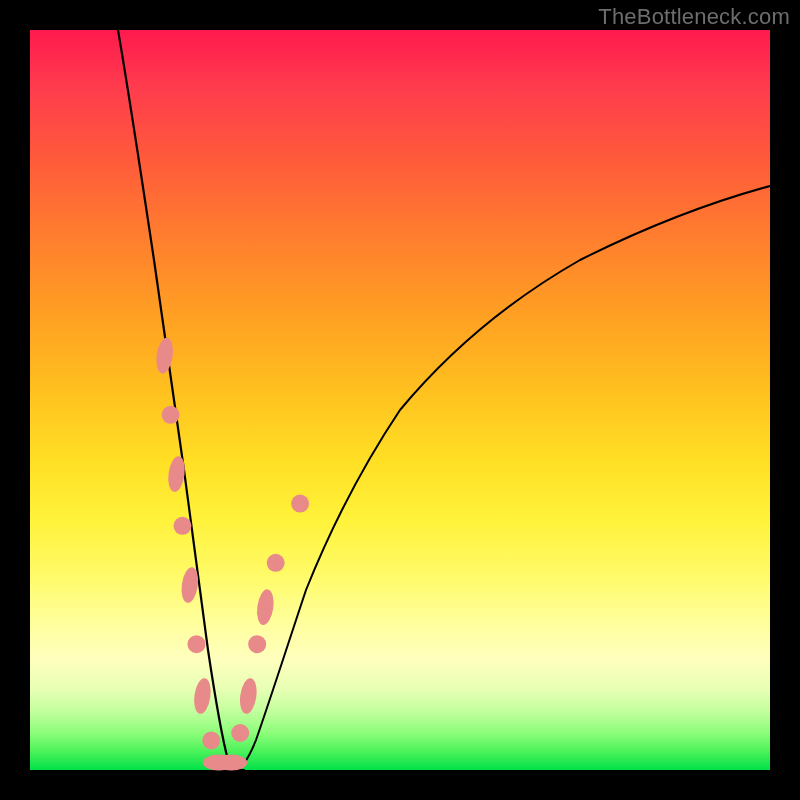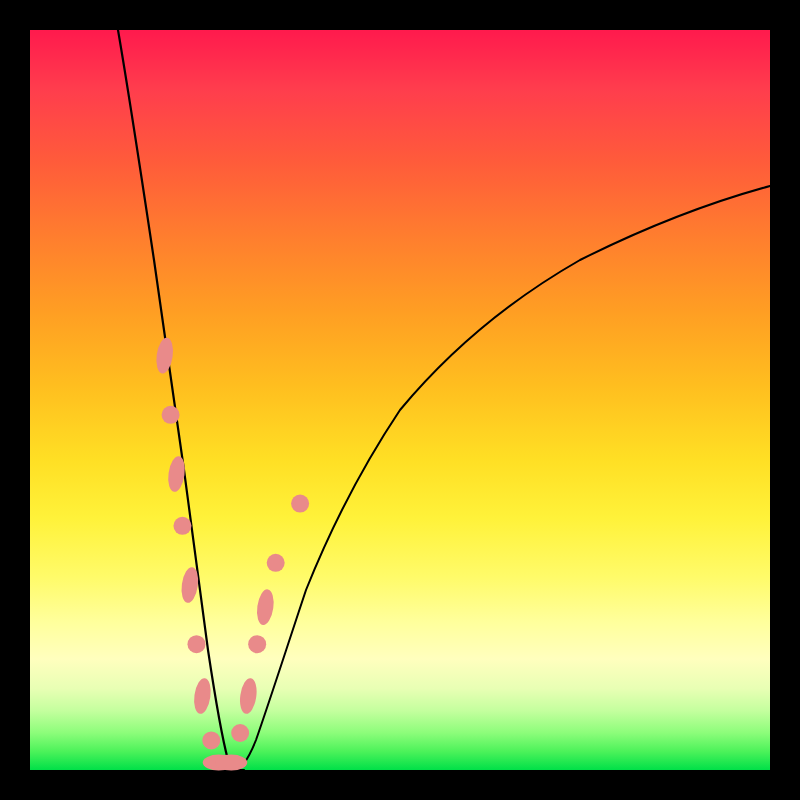--- a/index.html
+++ b/index.html
@@ -114,13 +114,14 @@
           <ellipse cx="201.28" cy="732.6" rx="16" ry="8" class="marker-oval"></ellipse>
           <circle cx="210.15999999999997" cy="703" r="9" class="marker"></circle>
           <ellipse cx="218.29999999999998" cy="666" rx="8" ry="18" transform="rotate(8 218.29999999999998 666)" class="marker-oval"></ellipse>
           <circle cx="227.18" cy="614.2" r="9" class="marker"></circle>
           <ellipse cx="235.32" cy="577.2" rx="8" ry="18" transform="rotate(8 235.32 577.2)" class="marker-oval"></ellipse>
           <circle cx="245.68" cy="532.8" r="9" class="marker"></circle>
           <circle cx="270.09999999999997" cy="473.6" r="9" class="marker"></circle>
         </g>
     </svg>
   </div>
+  <div class="watermark">TheBottleneck.com</div>
 </div>
 
 </body></html>

